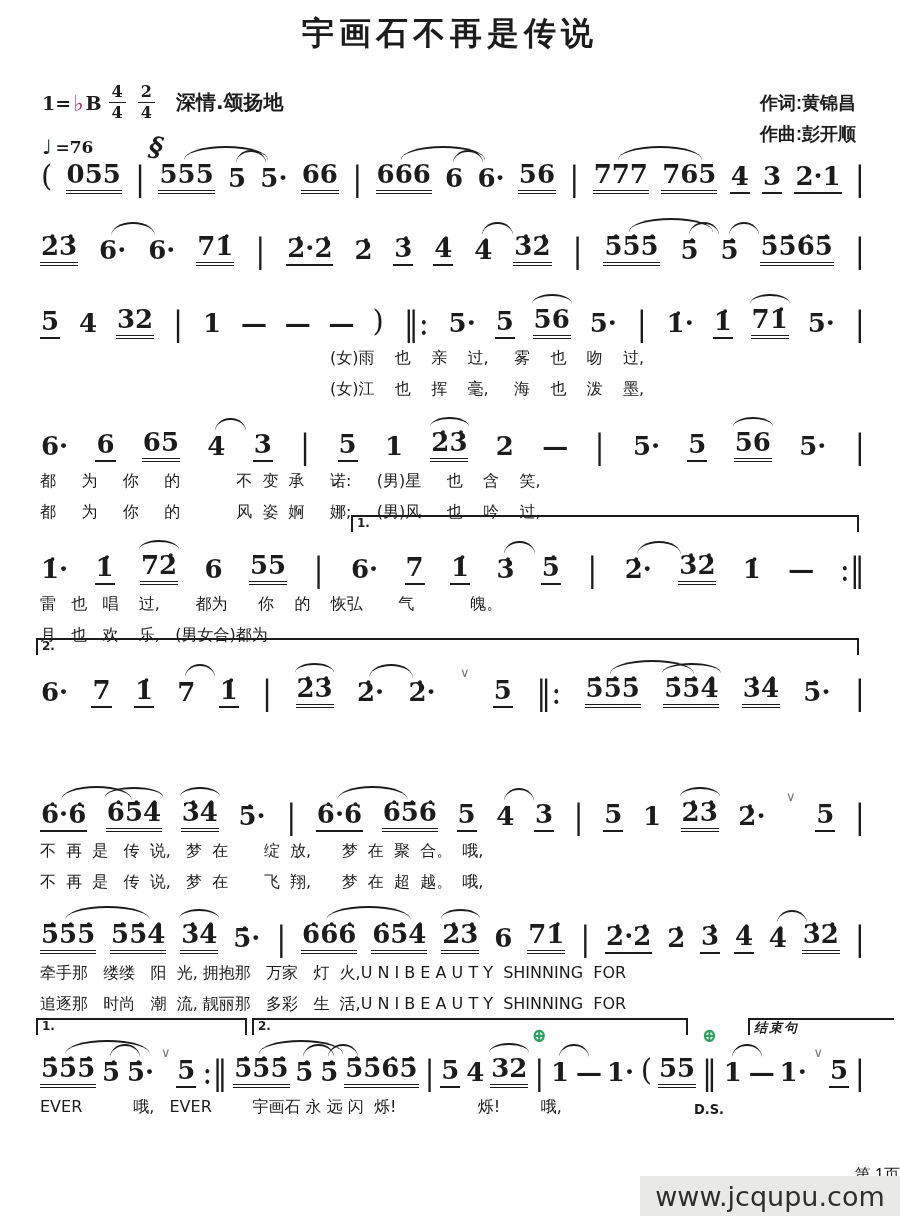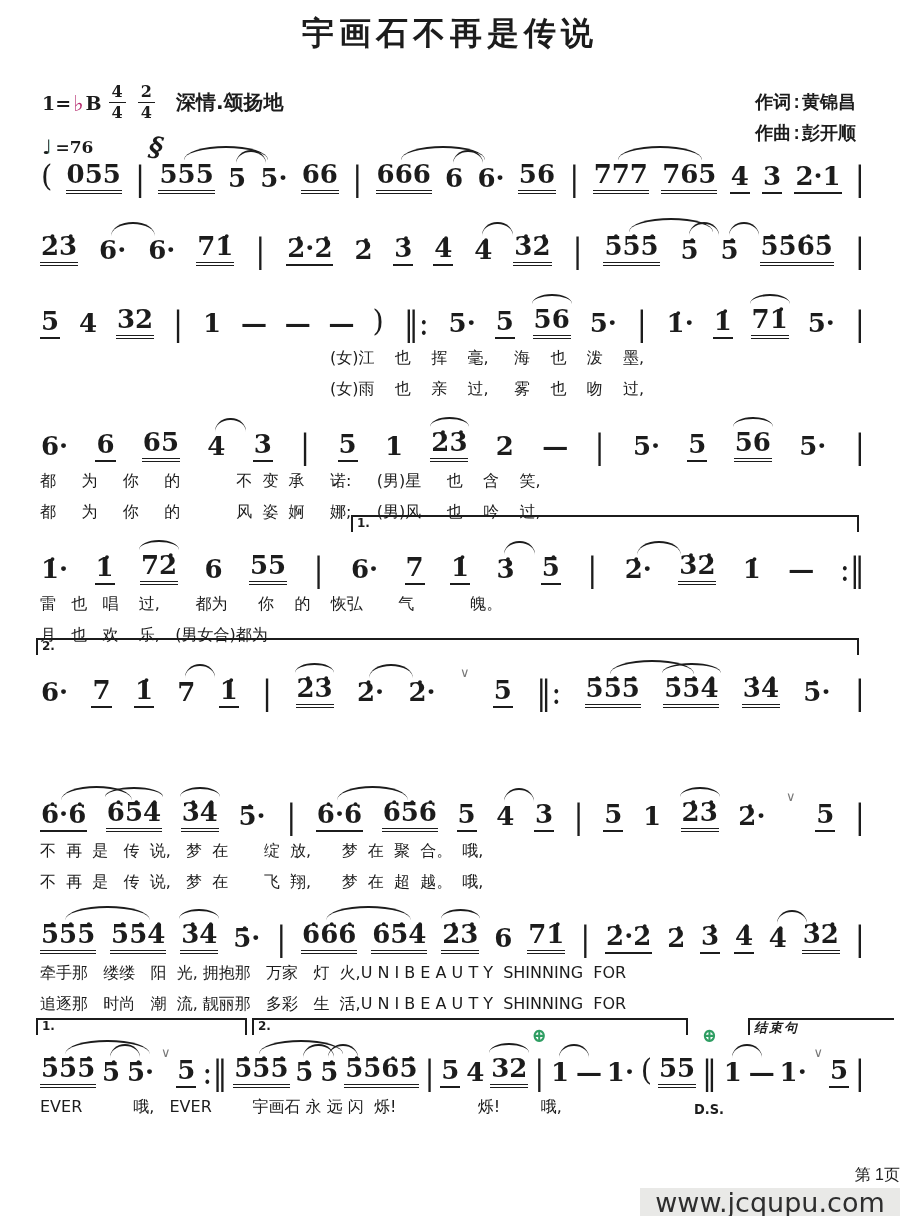--- a/index.html
+++ b/index.html
@@ -12,21 +12,21 @@
   #keyline{display:flex;align-items:center;gap:2px;}
   .flat{color:#b52a6e;font-size:22px;}
   .frac{display:inline-block;text-align:center;margin:0 5px;font-size:16px;line-height:1;}
   .frac .num{display:block;border-bottom:1.5px solid #1c1c1c;padding:0 3px 2px;}
   .frac .den{display:block;padding-top:2px;}
   #expr{margin-left:14px;font-size:20px;font-weight:bold;font-family:"DejaVu Sans",sans-serif;}
   #tempoline{margin-top:10px;font-size:17px;display:flex;align-items:center;gap:4px;}
   .tempo-note{font-family:"DejaVu Sans",sans-serif;font-size:20px;text-shadow:1px 0 0 #a9d9cf;}
   .segno{margin-left:52px;font-size:27px;font-weight:bold;font-style:italic;transform:rotate(8deg);display:inline-block;}
   #credits{position:absolute;right:44px;top:88px;text-align:left;font-size:18px;
-           line-height:1.7;font-weight:600;font-family:Liberation Mono, monospace;}
+           line-height:1.7;font-weight:600;font-family:Liberation Sans, sans-serif;}
   
   #score{position:absolute;left:0;right:0;top:0;bottom:0;}
   .system{position:absolute;left:0;right:0;}
   .s0{top:146px}.s1{top:218px}.s2{top:291px}.s3{top:414px}.s4{top:537px}
   .s5{top:660px}.s6{top:784px}.s7{top:906px}.s8{top:1040px}
   .notes{display:flex;align-items:flex-end;justify-content:space-between;
          padding:0 34px 0 40px;height:48px;font-size:26px;font-weight:bold;line-height:1;}
   .tk{position:relative;padding:2px 1px 3px;white-space:nowrap;}
   .ul1{border-bottom:2px solid #1c1c1c;}
   .ul2{border-bottom:4px double #1c1c1c;}
@@ -46,21 +46,21 @@
          border-top:2px solid #1c1c1c;border-right:2px solid #1c1c1c;}
   .volta .vlabel{position:absolute;left:4px;top:-1px;font-size:12px;font-weight:bold;
                  font-family:"DejaVu Sans",sans-serif;}
   .volta.hand{border-right:none;}
   .volta.hand .vlabel{font-style:italic;font-size:13px;letter-spacing:2px;}
   .lyr{position:relative;margin-top:7px;font-size:16px;line-height:1.5;white-space:pre;
        font-family:"DejaVu Sans",sans-serif;}
   
   #pagenum{position:absolute;bottom:30px;left:9px;right:0;text-align:right;font-size:16px;
            font-family:Liberation Sans, sans-serif;}
-  #watermark{position:absolute;right:0;bottom:0;width:260px;height:28px;background:#e9e9e7;
+  #watermark{position:absolute;right:0;bottom:0;width:260px;height:40px;background:#e9e9e7;
              display:flex;align-items:center;justify-content:center;color:#2e2e2e;
              font-size:27px;font-family:"DejaVu Sans",sans-serif;}
 </style>
 </head>
 <body>
 
 <div id="page">
 
   <div id="title">宇画石不再是传说</div>
 
@@ -152,22 +152,22 @@
           <span class="tk ul1">5</span>
           <span class="tk ul2 tie">56</span>
           <span class="tk">5·</span>
           <span class="tk bar">|</span>
           <span class="tk">1̇·</span>
           <span class="tk ul1">1̇</span>
           <span class="tk ul2 tie">71̇</span>
           <span class="tk">5·</span>
           <span class="tk bar">|</span>
         </div>
+        <div class="lyr" style="padding-left: 330px;">(女)雨    也    亲    过,     雾    也    吻    过,</div>
         <div class="lyr" style="padding-left: 330px;">(女)江    也    挥    毫,     海    也    泼    墨,</div>
-        <div class="lyr" style="padding-left: 330px;">(女)雨    也    亲    过,     雾    也    吻    过,</div>
       </div>
       <div class="system s3">
         <div class="notes">
           <span class="tk">6·</span>
           <span class="tk ul1">6</span>
           <span class="tk ul2">65</span>
           <span class="tk arc">4</span>
           <span class="tk ul1">3</span>
           <span class="tk bar">|</span>
           <span class="tk ul1">5</span>

